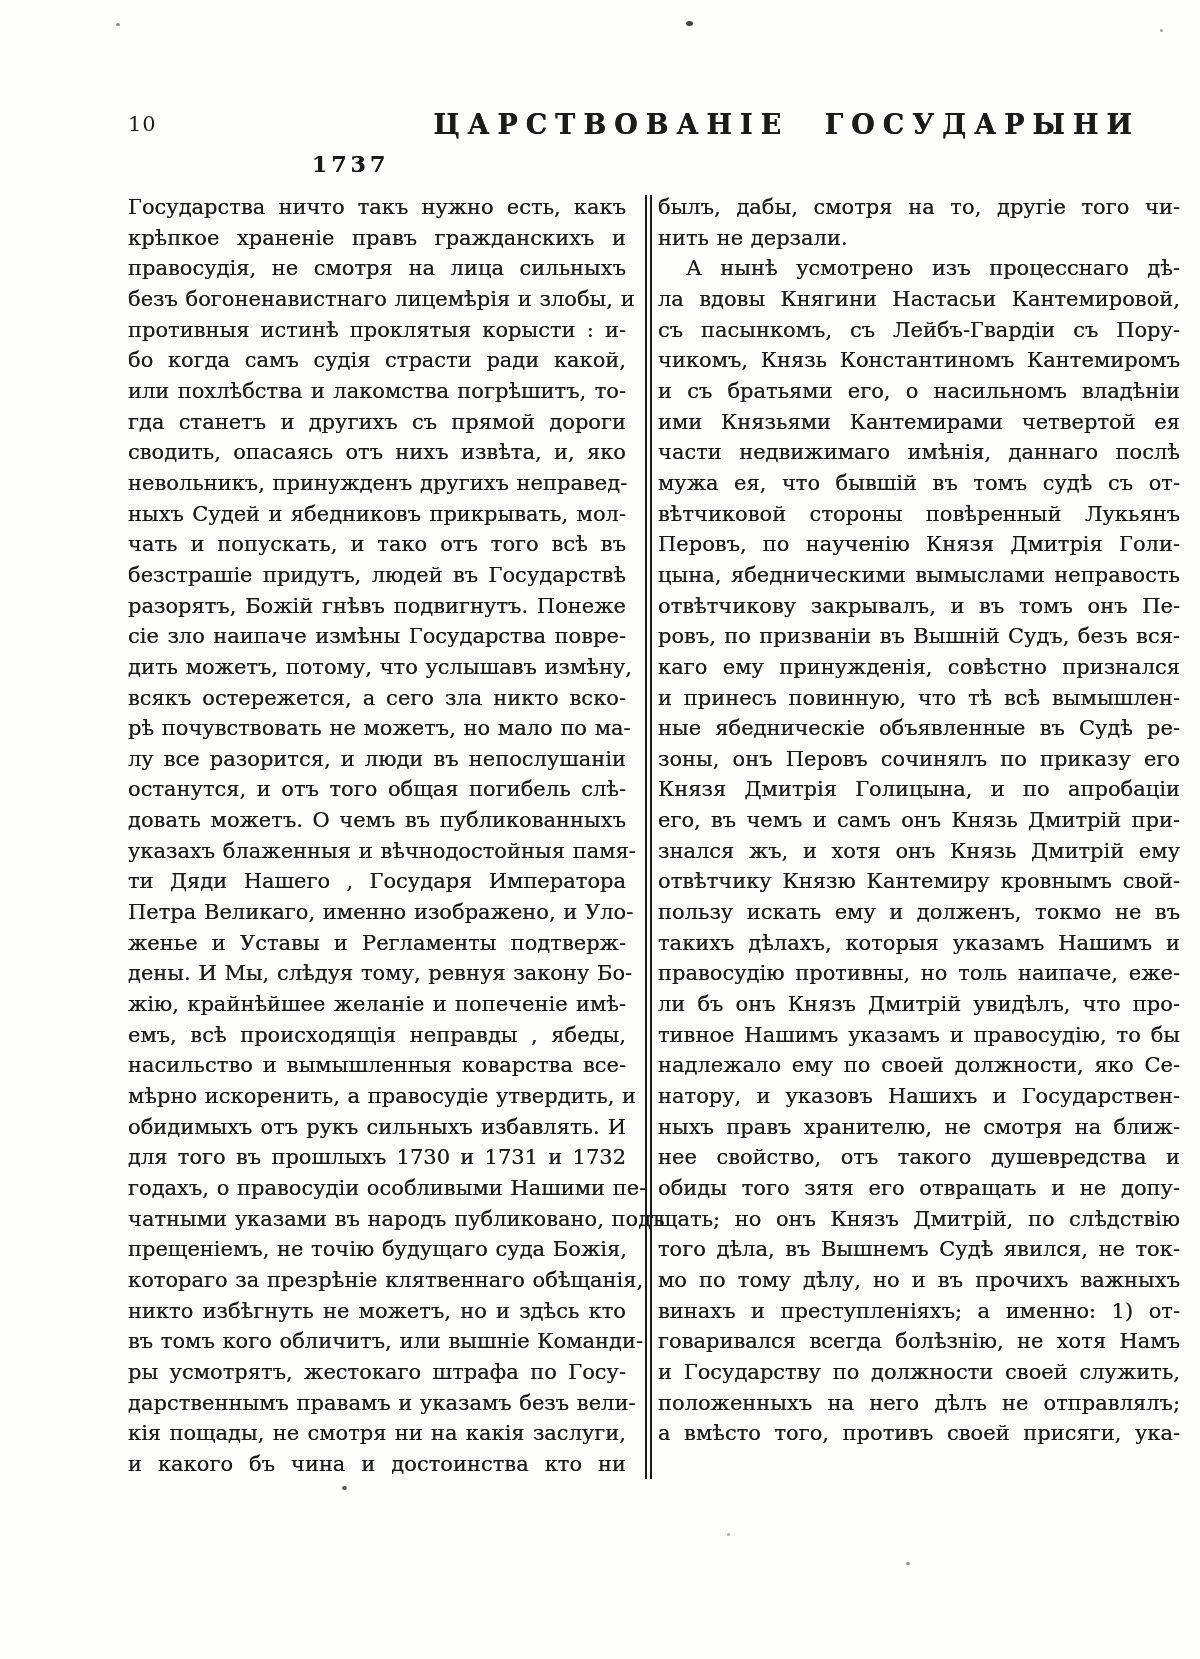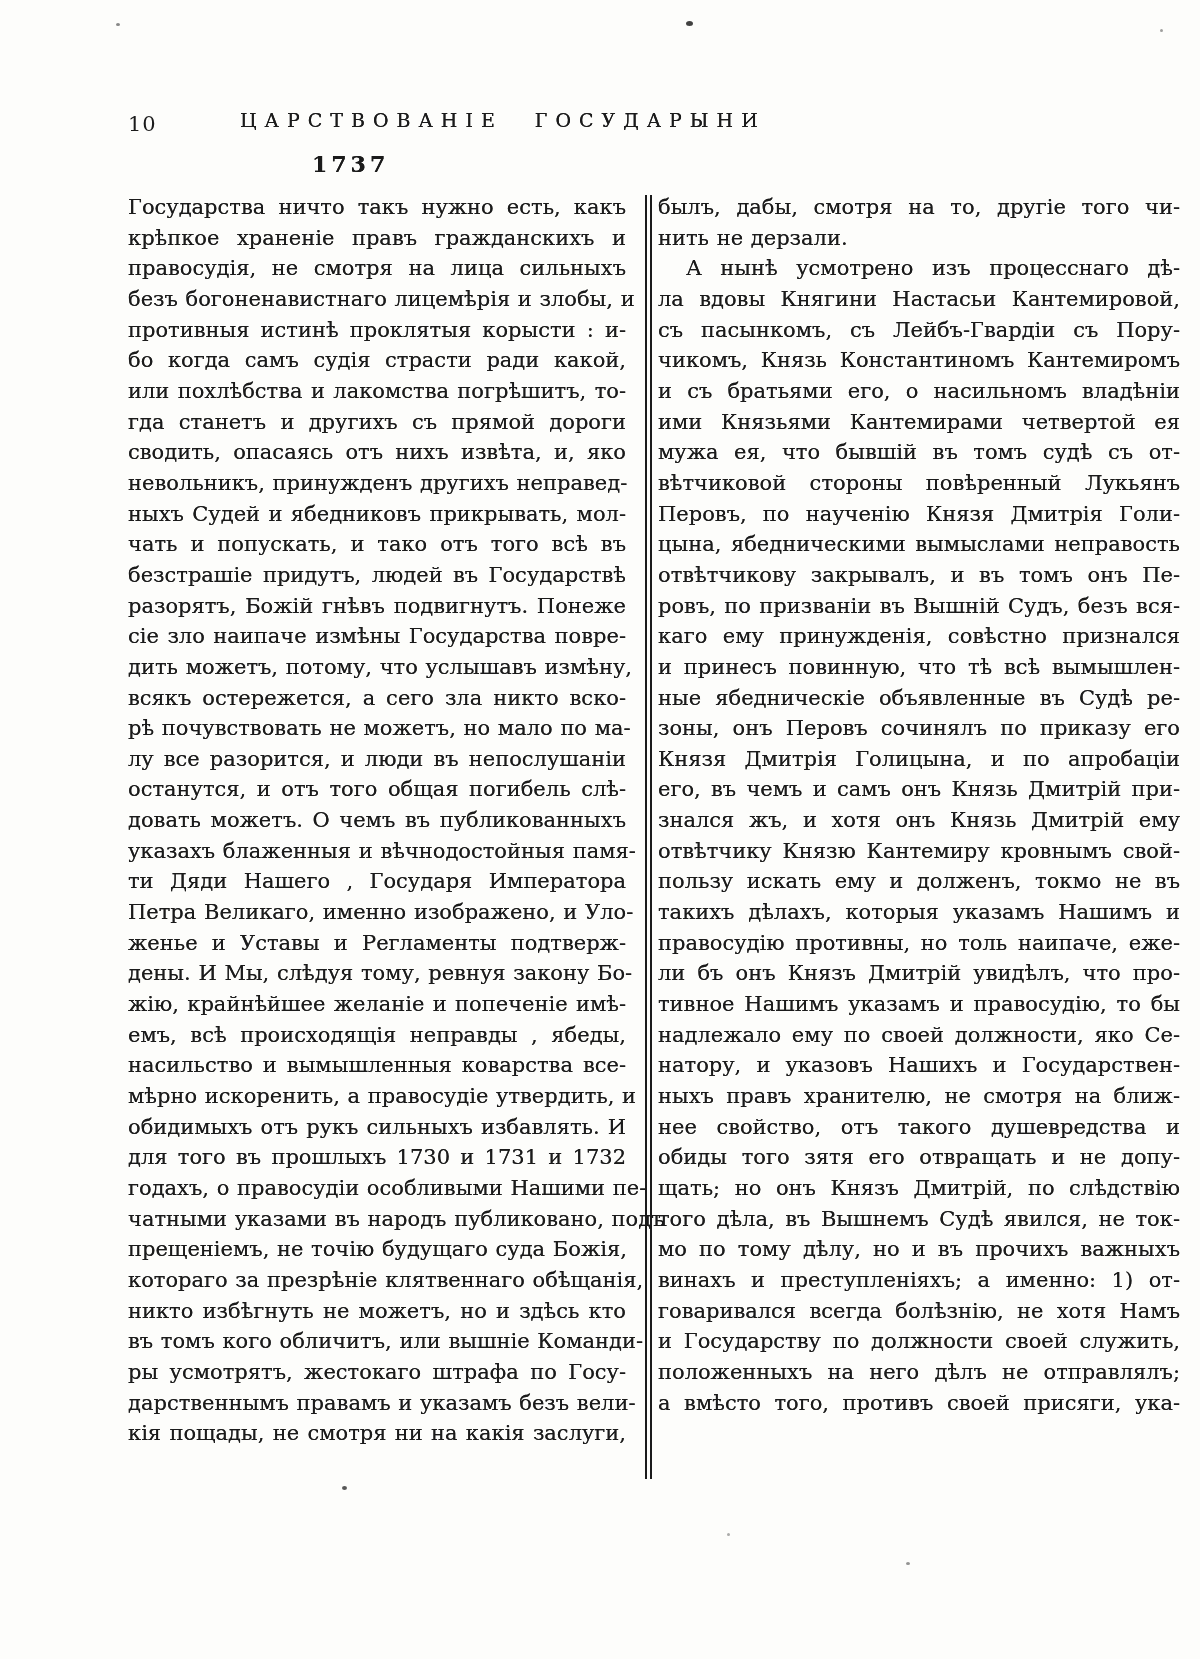--- a/index.html
+++ b/index.html
@@ -11,21 +11,21 @@
     color:var(--ink,#1b1b1b);
     overflow:hidden;
   }
   .page{position:absolute;inset:0;margin-top:15px;}
   .pageno{
     position:absolute;left:128px;top:97px;
     font-size:21px;letter-spacing:1px;
   }
   .header-title{
     position:absolute;left:240px;top:94px;width:900px;
-    text-align:left;font-size:19px;font-weight:normal;
+    text-align:right;font-size:27px;font-weight:bold;
     letter-spacing:8px;word-spacing:18px;
     text-shadow:0 0 .6px currentColor;
   }
   .year{
     position:absolute;left:312px;top:136px;width:600px;
     text-align:left;font-size:22px;font-weight:bold;letter-spacing:4px;
     text-shadow:0 0 .5px currentColor;
   }
   .col{
     position:absolute;top:177px;
@@ -96,33 +96,35 @@
       <div class="line">для того въ прошлыхъ 1730 и 1731 и 1732</div>
       <div class="line">годахъ, о правосудіи особливыми Нашими пе-</div>
       <div class="line">чатными указами въ народъ публиковано, подъ</div>
       <div class="line">прещеніемъ, не точію будущаго суда Божія,</div>
       <div class="line">котораго за презрѣніе клятвеннаго обѣщанія,</div>
       <div class="line">никто избѣгнуть не можетъ, но и здѣсь кто</div>
       <div class="line">въ томъ кого обличитъ, или вышніе Команди-</div>
       <div class="line">ры усмотрятъ, жестокаго штрафа по Госу-</div>
       <div class="line">дарственнымъ правамъ и указамъ безъ вели-</div>
       <div class="line">кія пощады, не смотря ни на какія заслуги,</div>
+      <div class="line">и какого бъ чина и достоинства кто ни</div>
     </div>
 
   <div class="divider"></div>
 
   <div class="col col-right">
       <div class="line">былъ, дабы, смотря на то, другіе того чи-</div>
       <div class="line parend">нить не дерзали.</div>
       <div class="line indent">А нынѣ усмотрено изъ процесснаго дѣ-</div>
       <div class="line">ла вдовы Княгини Настасьи Кантемировой,</div>
       <div class="line">съ пасынкомъ, съ Лейбъ-Гвардіи съ Пору-</div>
       <div class="line">чикомъ, Князь Константиномъ Кантемиромъ</div>
       <div class="line">и съ братьями его, о насильномъ владѣніи</div>
       <div class="line">ими Князьями Кантемирами четвертой ея</div>
+      <div class="line">части недвижимаго имѣнія, даннаго послѣ</div>
       <div class="line">мужа ея, что бывшій въ томъ судѣ съ от-</div>
       <div class="line">вѣтчиковой стороны повѣренный Лукьянъ</div>
       <div class="line">Перовъ, по наученію Князя Дмитрія Голи-</div>
       <div class="line">цына, ябедническими вымыслами неправость</div>
       <div class="line">отвѣтчикову закрывалъ, и въ томъ онъ Пе-</div>
       <div class="line">ровъ, по призваніи въ Вышній Судъ, безъ вся-</div>
       <div class="line">каго ему принужденія, совѣстно признался</div>
       <div class="line">и принесъ повинную, что тѣ всѣ вымышлен-</div>
       <div class="line">ные ябедническіе объявленные въ Судѣ ре-</div>
       <div class="line">зоны, онъ Перовъ сочинялъ по приказу его</div>

